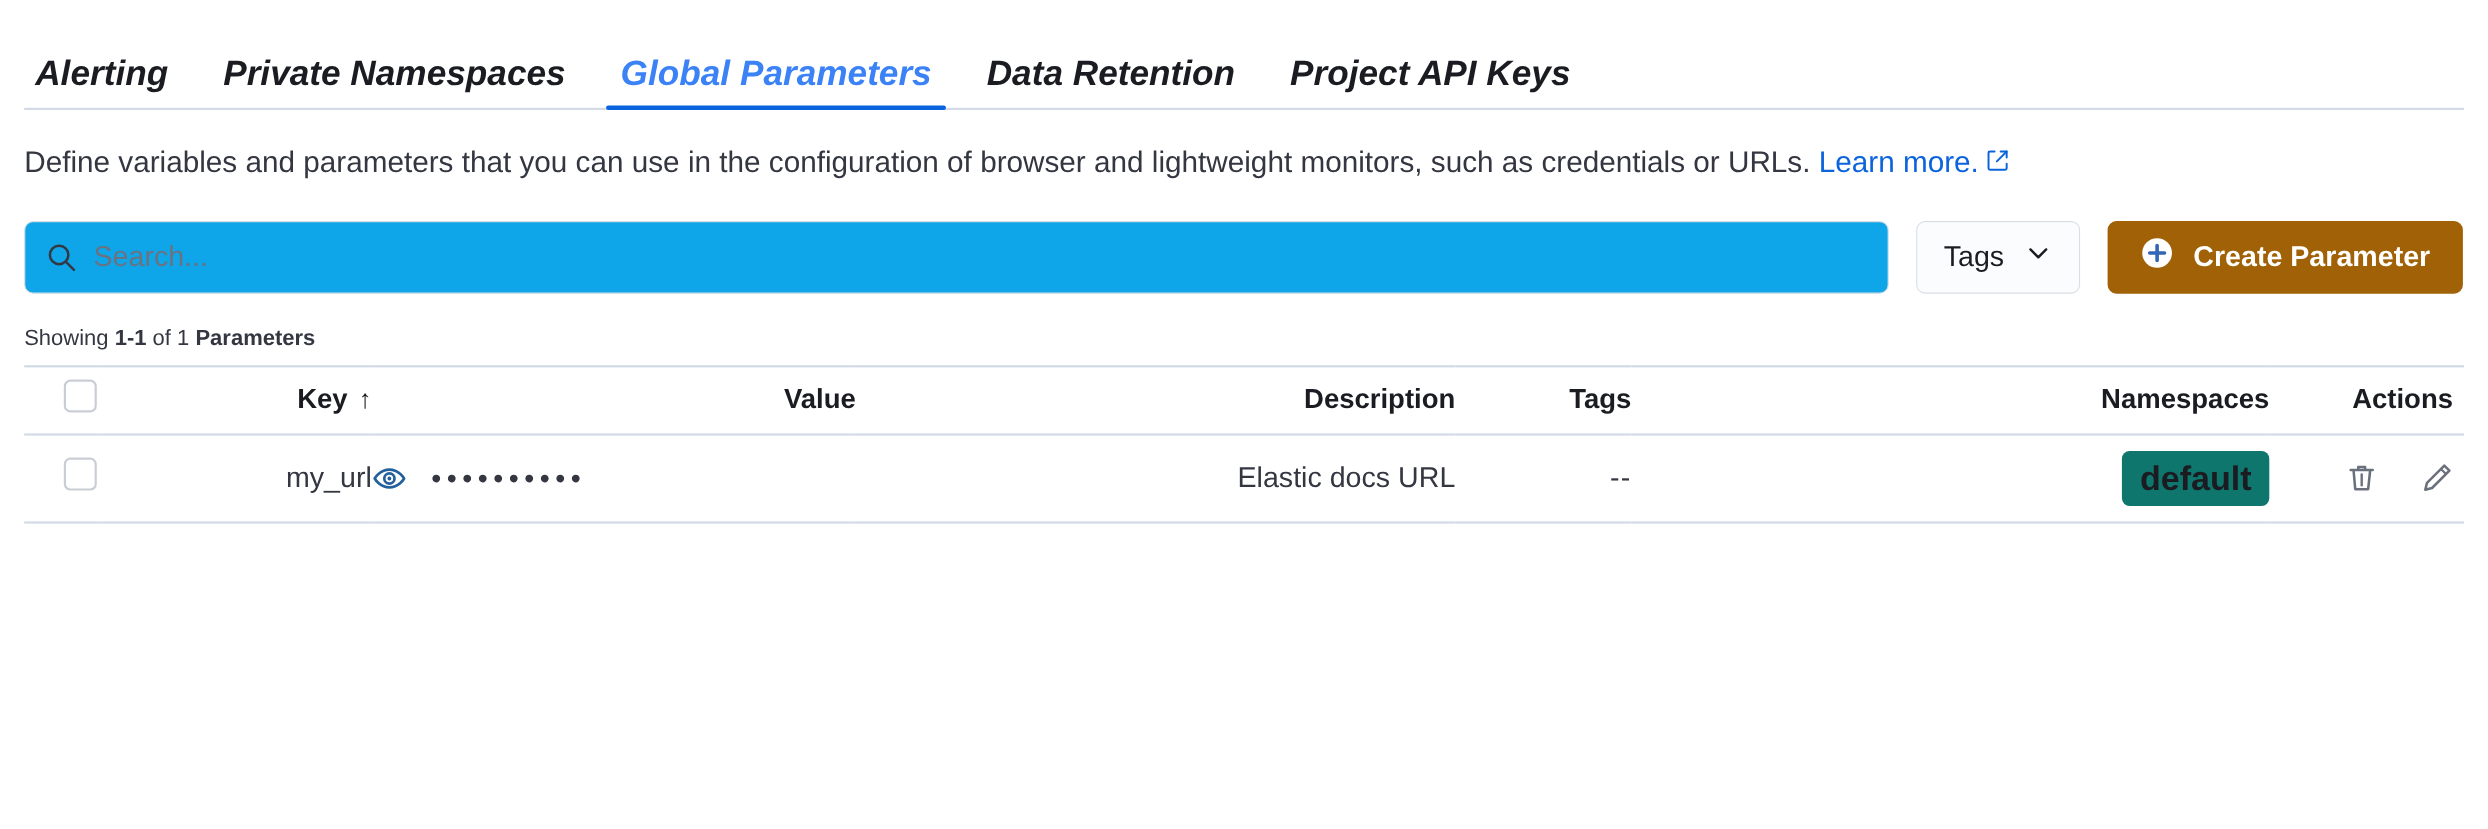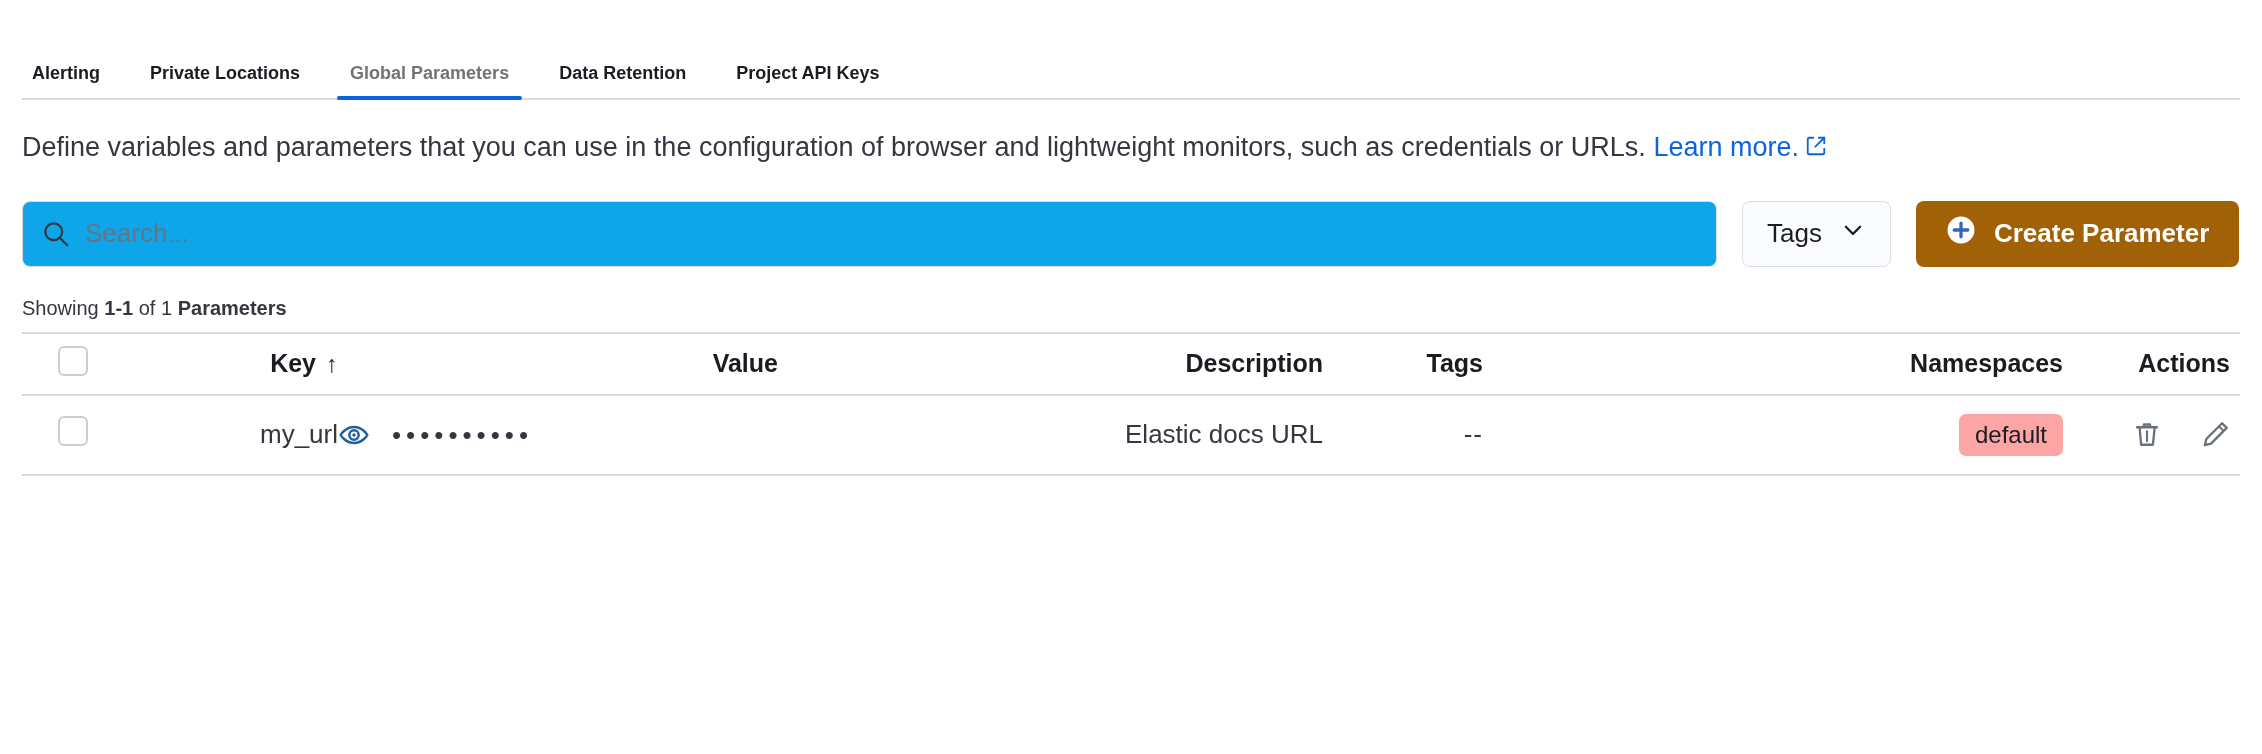--- a/index.html
+++ b/index.html
@@ -33,30 +33,31 @@
   .tabs {
     display: flex;
     align-items: flex-end;
     gap: 0;
     margin-top: 40px;
     border-bottom: 2px solid #d3dae6;
     height: 60px;
   }
   .tab {
     position: relative;
-    font-size: 18px;
+    font-size: 32px;
     font-weight: 700;
     color: #1a1c21;
     padding: 0 25px 16px 25px;
     cursor: pointer;
     white-space: nowrap;
     line-height: 1;
+    font-style: italic;
   }
   .tab:first-child { padding-left: 10px; }
-  .tab.active { color: #737373; }
+  .tab.active { color: #3b82f6; }
   .tab.active::after {
     content: "";
     position: absolute;
     left: 12px; right: 12px;
     bottom: -2px;
     height: 4px;
     background: #0b64dd;
     border-radius: 2px;
   }
 
@@ -191,41 +192,41 @@
   }
 
   .sort-arrow { margin-left: 10px; font-size: 24px; color: #1a1c21; }
 
   .value-cell { display: flex; align-items: center; gap: 22px; }
   .eye-btn { cursor: pointer; display: flex; align-items: center; }
   .masked { letter-spacing: 5px; font-size: 26px; color: #343741; line-height: 1; }
 
   .badge {
     display: inline-block;
-    background: #fca5a5;
+    background: #0f766e;
     color: #1a1c21;
     border-radius: 7px;
     padding: 7px 16px;
-    font-size: 24px;
-    font-weight: 400;
+    font-size: 31px;
+    font-weight: 700;
   }
 
   .actions { display: flex; align-items: center; justify-content: flex-end; gap: 34px; padding-right: 8px; }
   .icon-btn { cursor: pointer; display: flex; align-items: center; }
   .dash { color: #343741; font-size: 26px; letter-spacing: 1px; }
 </style>
 </head>
 <body>
 
 <div class="page">
 
 
   <div class="tabs">
     <div class="tab">Alerting</div>
-    <div class="tab">Private Locations</div>
+    <div class="tab">Private Namespaces</div>
     <div class="tab active">Global Parameters</div>
     <div class="tab">Data Retention</div>
     <div class="tab">Project API Keys</div>
   </div>
 
   <div class="description">
     <span>Define variables and parameters that you can use in the configuration of browser and lightweight monitors, such as credentials or URLs. </span><a class="link">Learn more.</a><span class="ext-icon"><svg width="22" height="22" viewBox="0 0 16 16" fill="none">
           <path d="M6 2H3a1 1 0 0 0-1 1v10a1 1 0 0 0 1 1h10a1 1 0 0 0 1-1v-3" stroke="#0b64dd" stroke-width="1.3" stroke-linecap="round"></path>
           <path d="M10 2h4v4" stroke="#0b64dd" stroke-width="1.3" stroke-linecap="round" stroke-linejoin="round"></path>
           <path d="M14 2L7.5 8.5" stroke="#0b64dd" stroke-width="1.3" stroke-linecap="round"></path>

